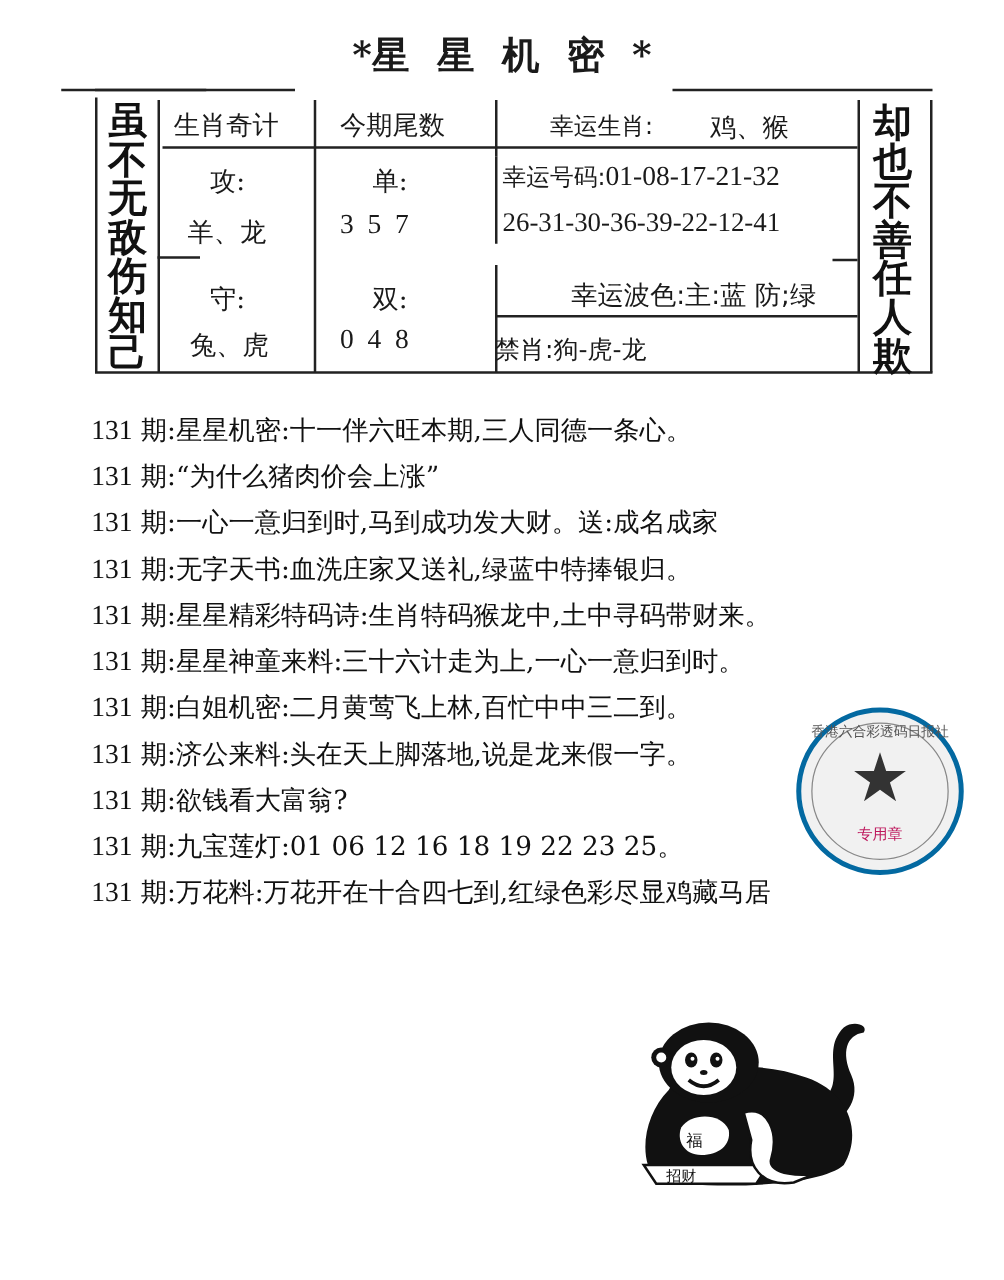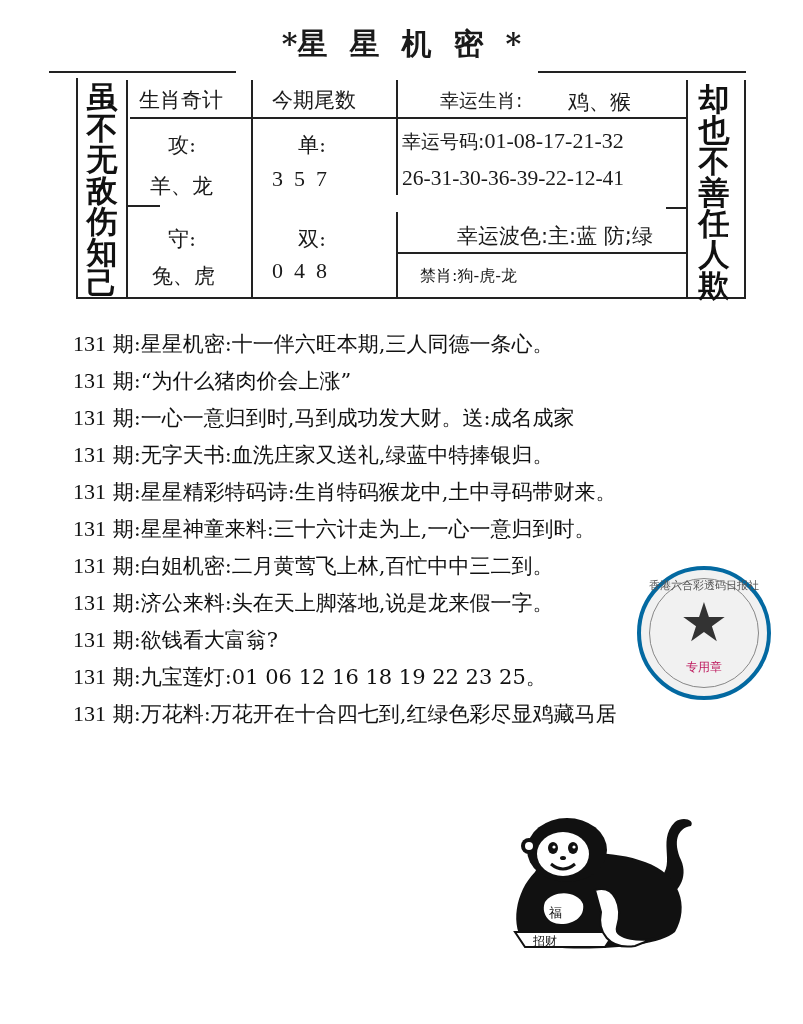--- a/index.html
+++ b/index.html
@@ -108,21 +108,21 @@
 
   <div class="cell" style="left:402px;top:128px;">
     <span class="hdr" style="font-size:19px;">幸运号码:</span><span class="num">01-08-17-21-32</span>
   </div>
   <div class="cell num" style="left:402px;top:166px;font-size:21.5px;">26-31-30-36-39-22-12-41</div>
 
   <div class="cell hdr" style="left:424px;top:222px;margin-left:33px;">
     <span>幸运波色:</span><span>主:蓝 防;绿</span>
   </div>
 
-  <div class="cell hdr" style="left:420px;top:266px;font-size:16px;">
+  <div class="cell hdr" style="left:396px;top:266px;font-size:20px;">
     <span>禁肖:</span><span>狗-虎-龙</span>
   </div>
 </div>
 
 <div class="lines">
   <div class="line"><span class="period">131</span> <span>期:</span><span>星星机密:十一伴六旺本期,三人同德一条心。</span></div>
   <div class="line"><span class="period">131</span> <span>期:</span><span>“为什么猪肉价会上涨”</span></div>
   <div class="line"><span class="period">131</span> <span>期:</span><span>一心一意归到时,马到成功发大财。送:成名成家</span></div>
   <div class="line"><span class="period">131</span> <span>期:</span><span>无字天书:血洗庄家又送礼,绿蓝中特捧银归。</span></div>
   <div class="line"><span class="period">131</span> <span>期:</span><span>星星精彩特码诗:生肖特码猴龙中,土中寻码带财来。</span></div>

